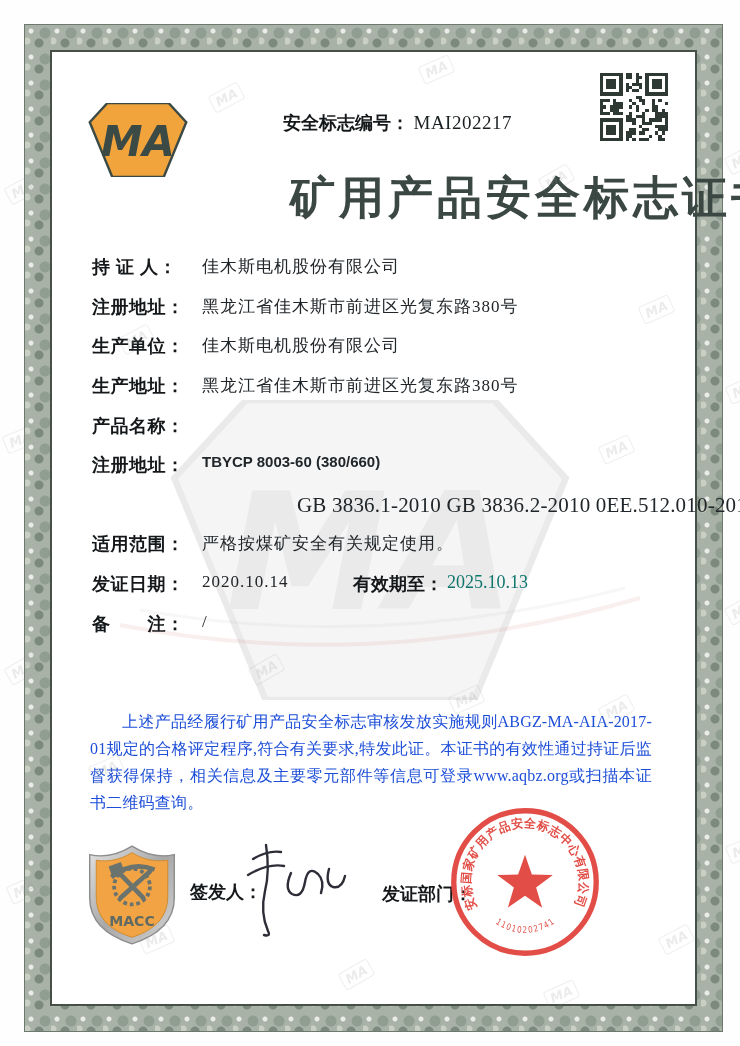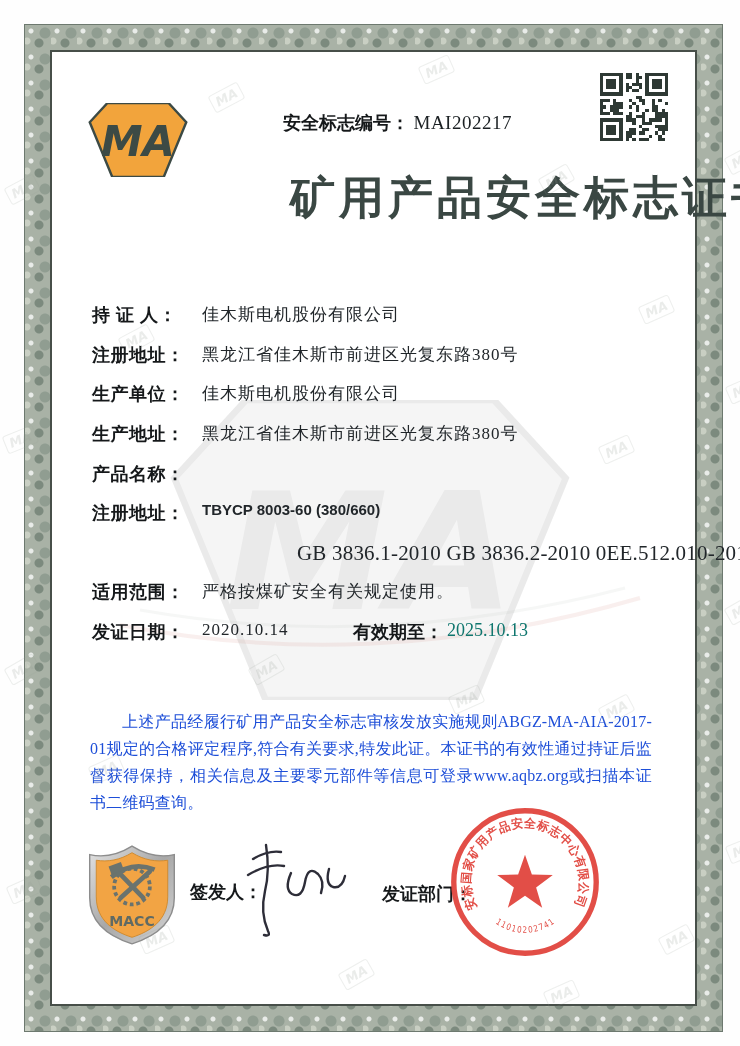--- a/index.html
+++ b/index.html
@@ -29,21 +29,21 @@
   
   .ma-logo { position:absolute; left:88px; top:103px; }
   .certline { position:absolute; left:283px; top:104px; font-size:18px; white-space:nowrap;margin-top:7px; }
   .certline .lab { font-family:"Liberation Sans", sans-serif; font-weight:bold; color:#15181a; }
   .certline .val { font-family:"Liberation Serif", serif; font-size:19px; color:#1b2023; letter-spacing:.5px; }
   .qr { position:absolute; left:600px; top:73px; width:68px; height:68px; }
   .title { position:absolute; left:0; top:168px; width:100%; text-align:right;
     font-family:"Liberation Serif", serif; font-weight:bold; font-size:45px; letter-spacing:4px; color:#3a4743;margin-left:40px; }
 
   
-  .row { position:absolute; left:0; width:100%; height:26px; white-space:nowrap;margin-top:48px; }
+  .row { position:absolute; left:0; width:100%; height:26px; white-space:nowrap; }
   .row .lab { position:absolute; left:92px; font-family:"Liberation Sans", sans-serif; font-weight:bold;
     font-size:18px; color:#15181a; letter-spacing:.5px; white-space:pre; }
   .row .val { position:absolute; left:202px; font-size:17px; color:#21262a; letter-spacing:1px;text-align:center; }
   .row.long .val { left:297px; font-size:21px; letter-spacing:.2px; }
   .row .val.mono { font-family:Liberation Sans, sans-serif; font-size:15px; font-weight:600; letter-spacing:0; }
   .row .val2lab { position:absolute; left:353px; font-family:"Liberation Sans", sans-serif; font-weight:bold;
     font-size:18px; color:#15181a; }
   .row .val2 { position:absolute; left:447px; font-size:18px; color:#0f766e; }
 
   
@@ -342,20 +342,24 @@
     <span class="val">严格按煤矿安全有关规定使用。</span>
   </div>
 
   <div class="row" style="top:572px">
     <span class="lab">发证日期：</span>
     <span class="val">2020.10.14</span>
     <span class="val2lab">有效期至：</span>
     <span class="val2">2025.10.13</span>
   </div>
 
+  <div class="row" style="top:612px">
+    <span class="lab">备　　注：</span>
+    <span class="val">/</span>
+  </div>
 
   <div class="statement">上述产品经履行矿用产品安全标志审核发放实施规则ABGZ-MA-AIA-2017-01规定的合格评定程序,符合有关要求,特发此证。本证书的有效性通过持证后监督获得保持，相关信息及主要零元部件等信息可登录www.aqbz.org或扫描本证书二维码查询。</div>
 
   <svg class="shield" width="94" height="104" viewBox="0 0 100 110">
     <defs>
       <linearGradient id="sil" x1="0" y1="0" x2="1" y2="1">
         <stop offset="0" stop-color="#e3e3e3"></stop>
           <stop offset=".5" stop-color="#a8a8a8"></stop>
           <stop offset="1" stop-color="#d5d5d5"></stop>
       </linearGradient>

